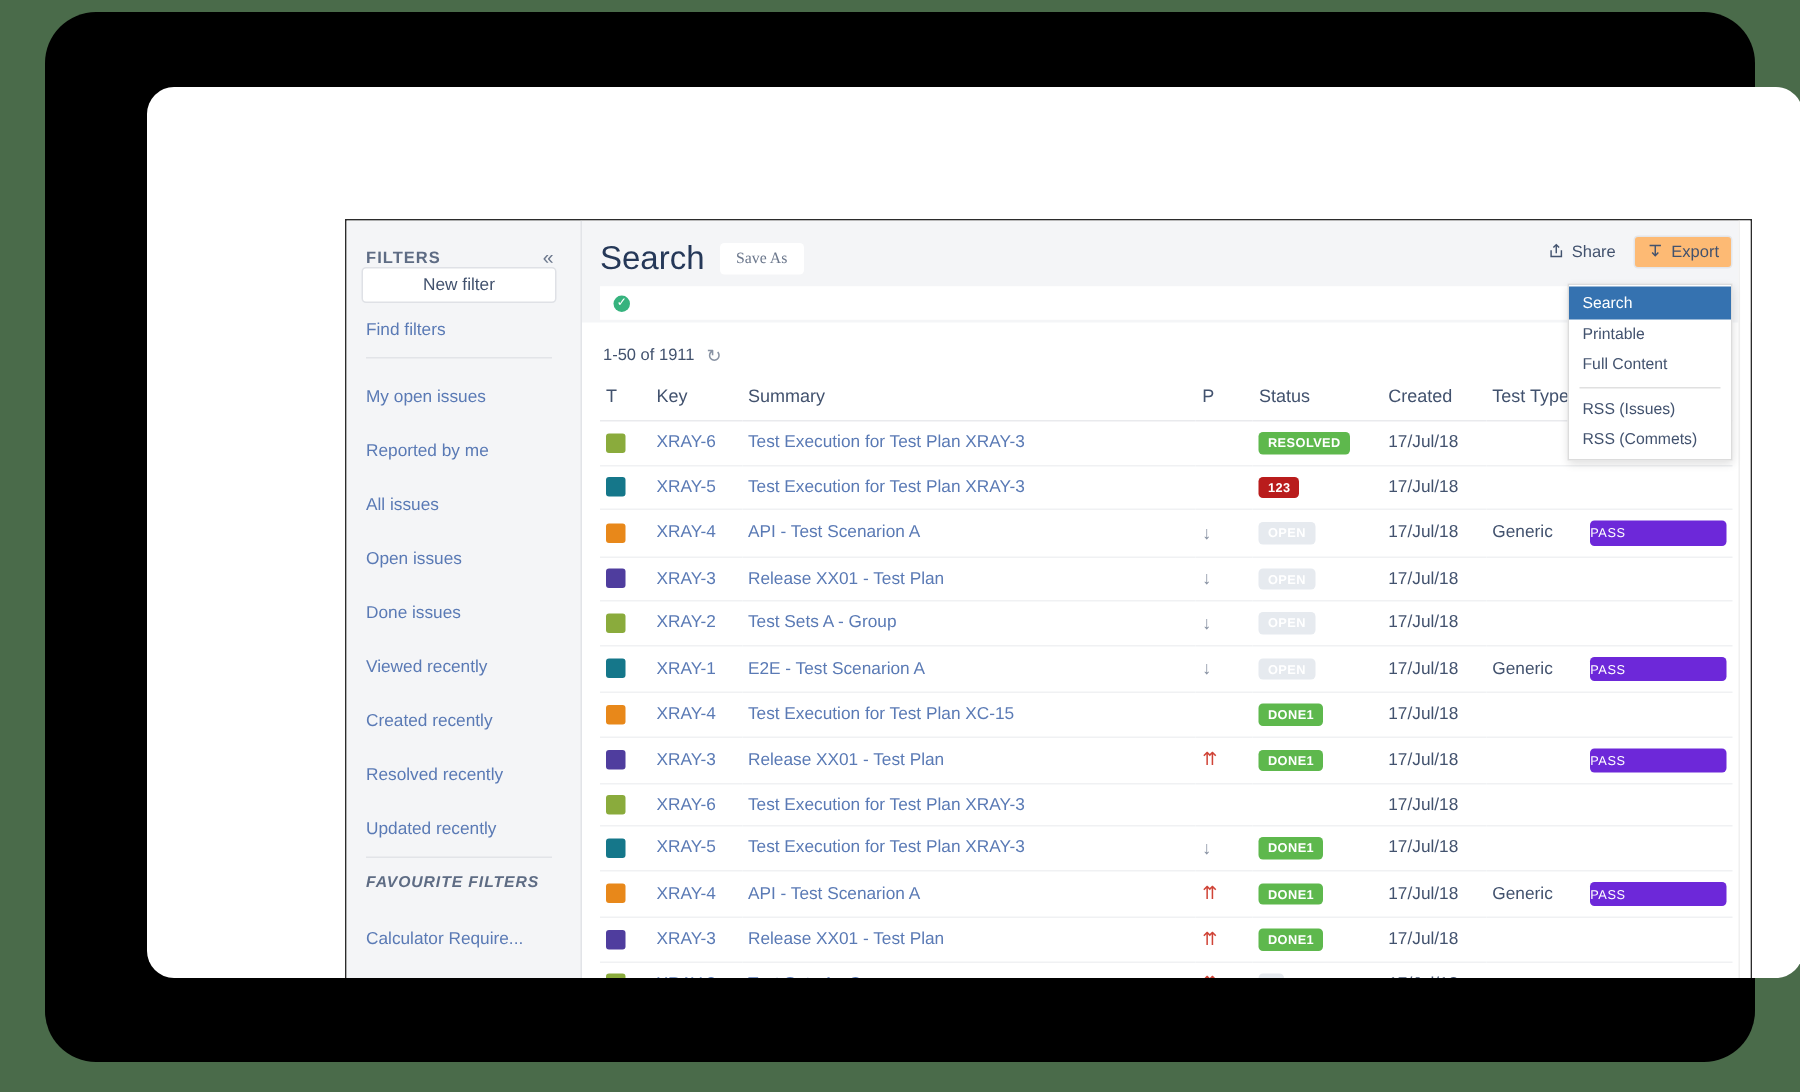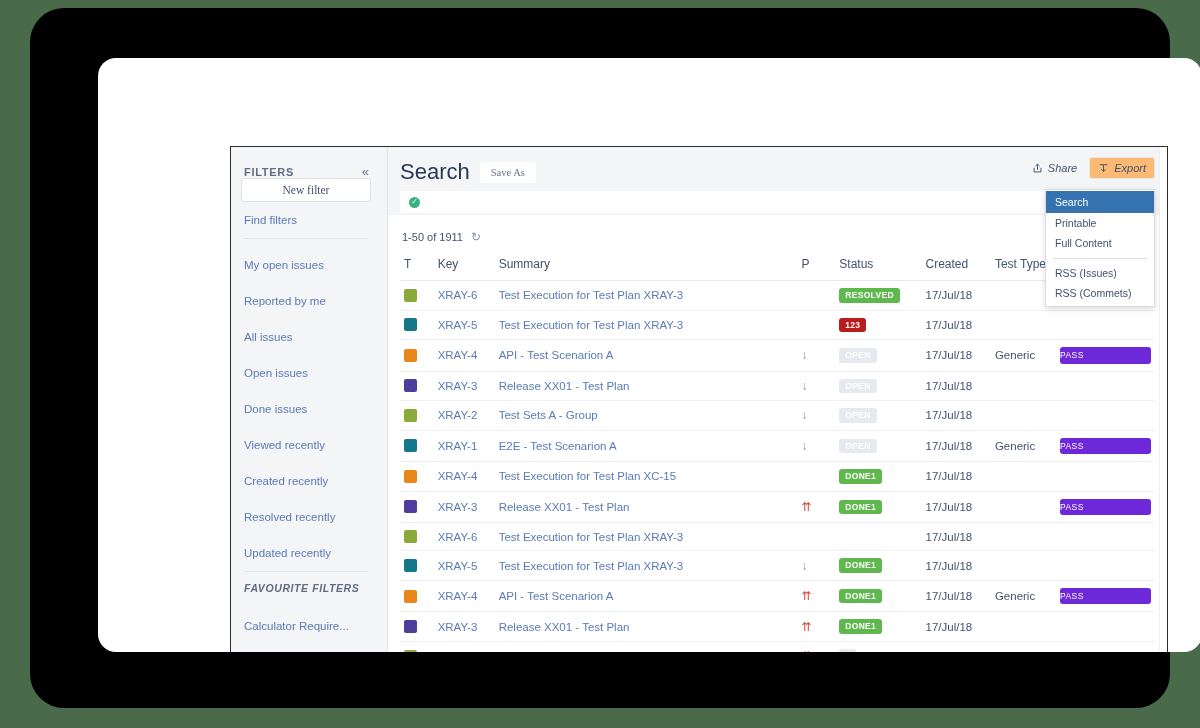--- a/index.html
+++ b/index.html
@@ -77,21 +77,21 @@
   .new-filter-btn {
     display: block;
     width: 100%;
     background: #ffffff;
     border: 1px solid #dfe1e6;
     border-radius: 3px;
     padding: 5px 0;
     font-size: 11.5px;
     color: #42526e;
     text-align: center;
-    font-family: Liberation Serif, serif;
+    font-family: Liberation Sans, sans-serif;
     cursor: pointer;
   }
 
   .side-link {
     display: block;
     font-size: 11.5px;
     color: #5a7ab5;
     text-decoration: none;
     padding: 4px 3px;
     cursor: pointer;
@@ -157,31 +157,30 @@
     position: absolute;
     right: 12px;
     top: 10px;
     display: flex;
     align-items: center;
     gap: 4px;
   }
 
   .head-action {
     display: flex;
-    align-items: flex-end;
+    align-items: flex-start;
     gap: 5px;
     font-size: 11px;
     color: #42526e;
     padding: 4px 8px;
     border-radius: 3px;
     cursor: pointer;
     background: transparent;
     border: none;
     font-family: "Liberation Sans", sans-serif;
-    font-style: italic;
   }
   .head-action.active {
     background: #fdba74;
     border: 1px solid #e4e6ea;
   }
 
   
   #search-bar {
     margin-top: 8px;
     background: #ffffff;

